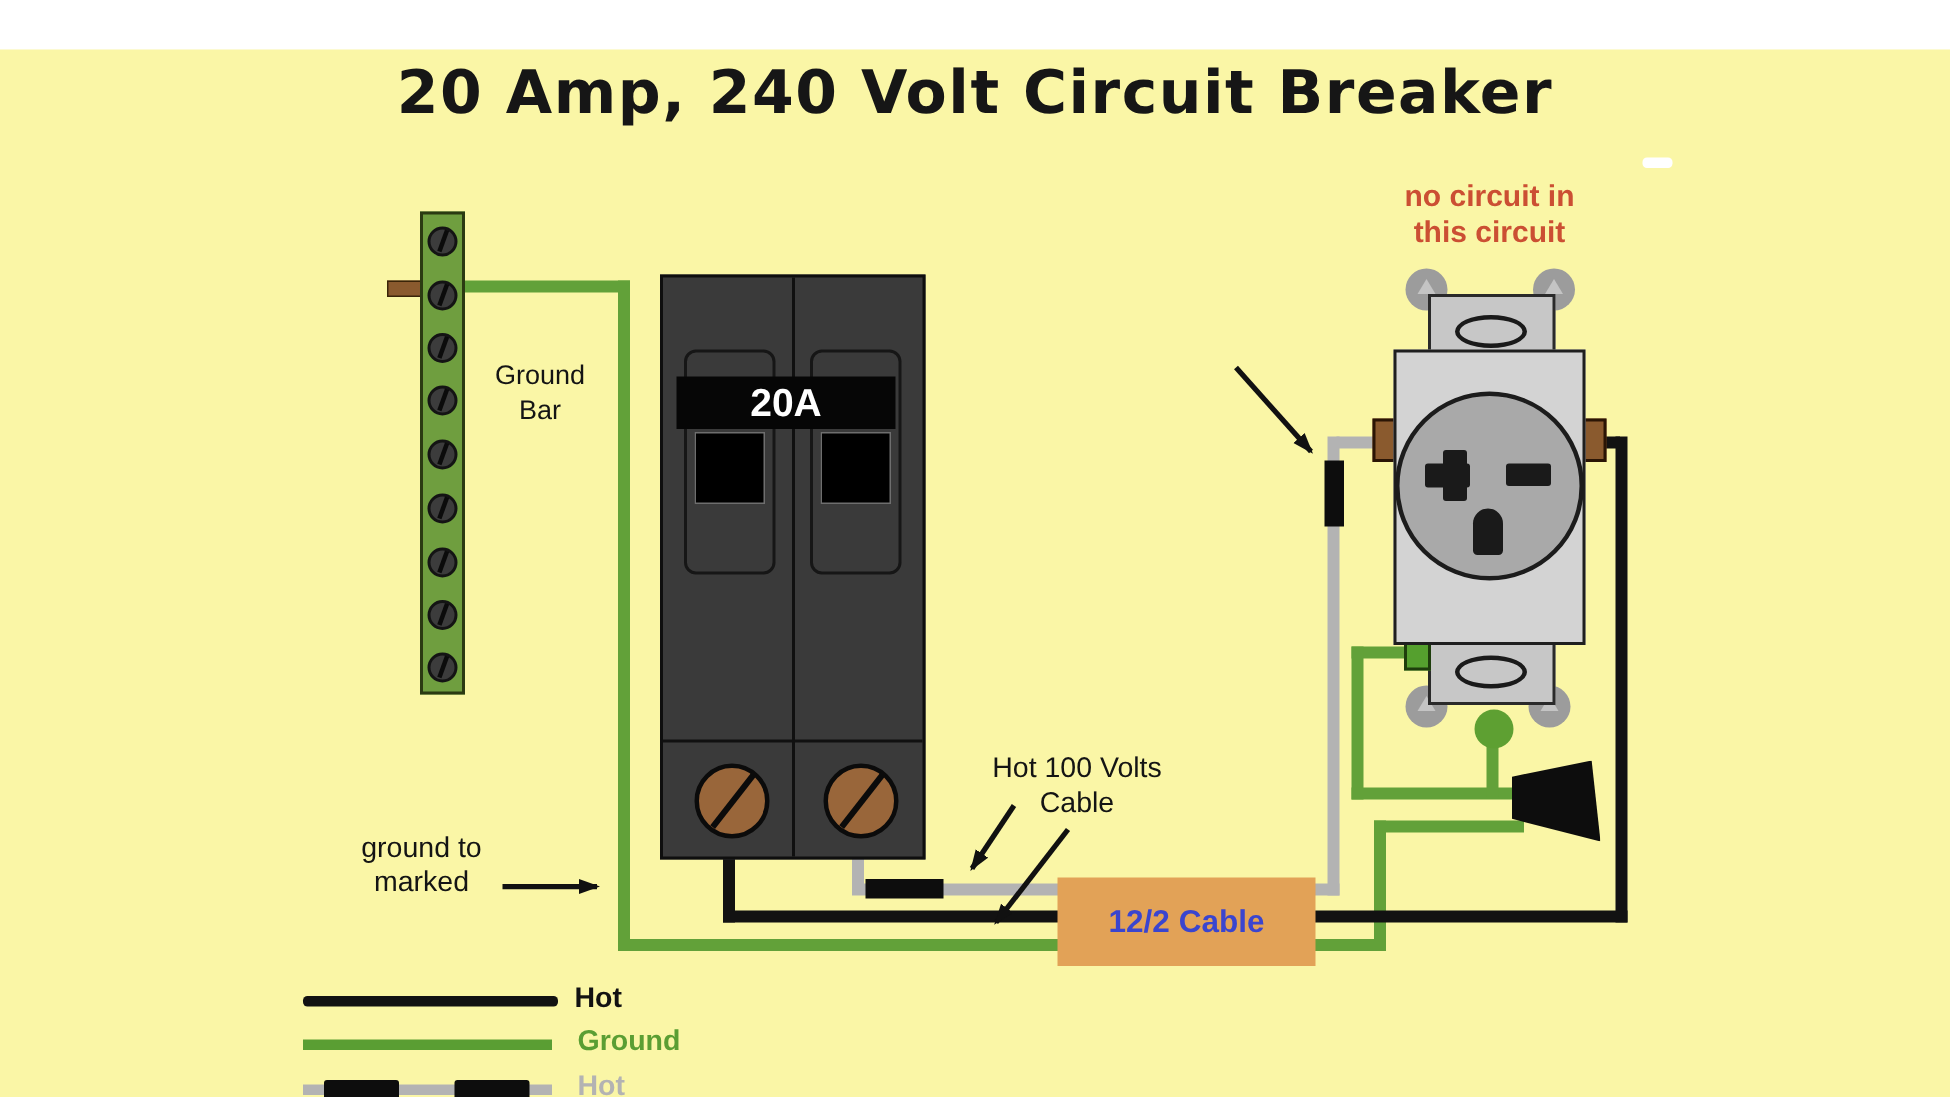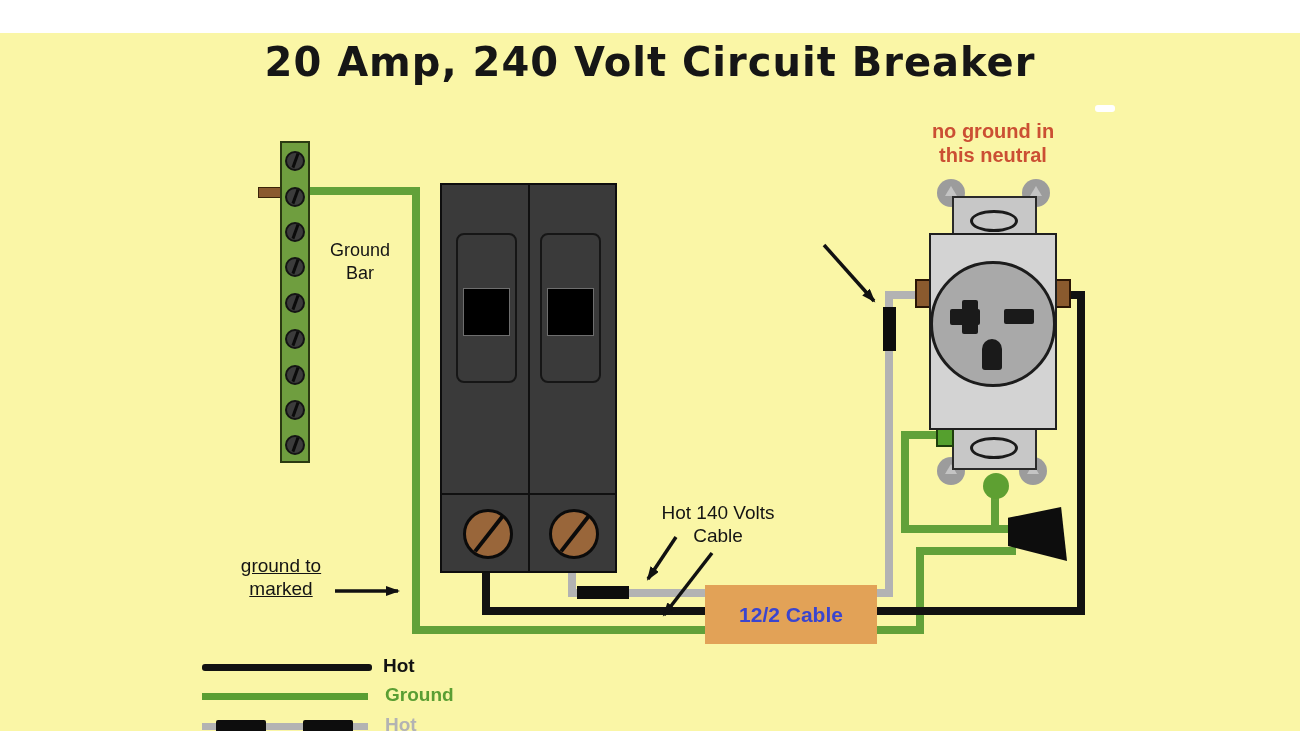--- a/index.html
+++ b/index.html
@@ -98,20 +98,23 @@
   <div class="lbl" style="left:320px;top:206px;width:80px;font-size:18px;z-index:6;">
     <span>Ground</span>
     <span>Bar</span>
   </div>
 
   <div id="breaker" style="z-index:5;">
     <div class="abs" style="left:86px;top:0;width:2px;height:386px;background:#101010;"></div>
     <div class="abs" style="left:0;top:308px;width:173px;height:2px;background:#101010;"></div>
     <div class="bframe" style="left:14px;"></div>
     <div class="bframe" style="left:98px;"></div>
+    <div id="bband">
+      <span>20A</span>
+    </div>
     <div class="bwin" style="left:21px;"></div>
     <div class="bwin" style="left:105px;"></div>
     <div class="btscrew" style="left:21px;"></div>
     <div class="btscrew" style="left:107px;"></div>
   </div>
 
   <div class="abs" style="left:880px;top:140px;width:220px;height:330px;z-index:5;">
 
     <span class="oscrew" style="left:57px;top:6px;"></span>
     <span class="oscrew" style="left:142px;top:6px;"></span>
@@ -137,28 +140,28 @@
     <div class="abs" style="left:124px;top:136px;width:30px;height:15px;background:#1a1a1a;border-radius:2px;"></div>
     <div class="abs" style="left:102px;top:166px;width:20px;height:31px;background:#1a1a1a;border-radius:10px 10px 3px 3px;"></div>
   </div>
 
   <div class="abs" style="left:983px;top:440px;width:26px;height:26px;background:#5ea032;border-radius:50%;z-index:5;"></div>
 
   <div class="abs" style="left:1008px;top:474px;width:59px;height:54px;background:#0d0d0d;z-index:5;
               clip-path:polygon(0% 20%,90% 0%,100% 100%,0% 72%);"></div>
 
   <div class="lbl lbl-red" style="left:923px;top:86px;width:140px;z-index:6;">
-    <span>no ground in</span>
-    <span>this neutral</span>
+    <span>no circuit in</span>
+    <span>this circuit</span>
   </div>
   <div class="lbl" style="left:648px;top:468px;width:140px;z-index:6;">
-    <span>Hot 140 Volts</span>
+    <span>Hot 100 Volts</span>
     <span>Cable</span>
   </div>
-  <div class="lbl" style="left:225px;top:521px;width:112px;z-index:6;text-decoration:underline;">
+  <div class="lbl" style="left:225px;top:521px;width:112px;z-index:6;">
     <span>ground to</span>
     <span>marked</span>
   </div>
 
   <div class="abs" style="left:0;top:0;width:0;height:0;z-index:6;">
     <div class="abs w-black" style="left:202px;top:631px;width:170px;height:7px;border-radius:3px;"></div>
     <span class="leg-label" style="left:383px;top:622px;position:absolute;color:#121212;">Hot</span>
     <div class="abs" style="left:202px;top:660px;width:166px;height:7px;background:#5a9e33;"></div>
     <span class="leg-label" style="left:385px;top:651px;position:absolute;color:#5a9e33;">Ground</span>
     <div class="abs w-gray" style="left:202px;top:690px;width:166px;height:7px;"></div>

